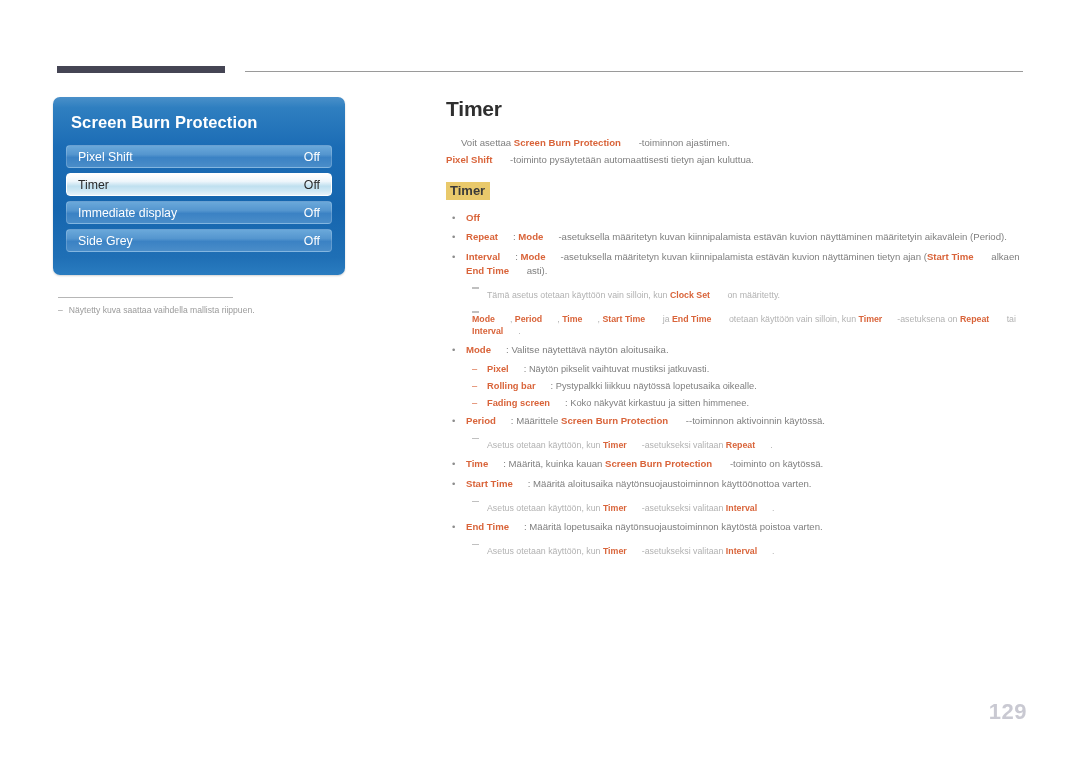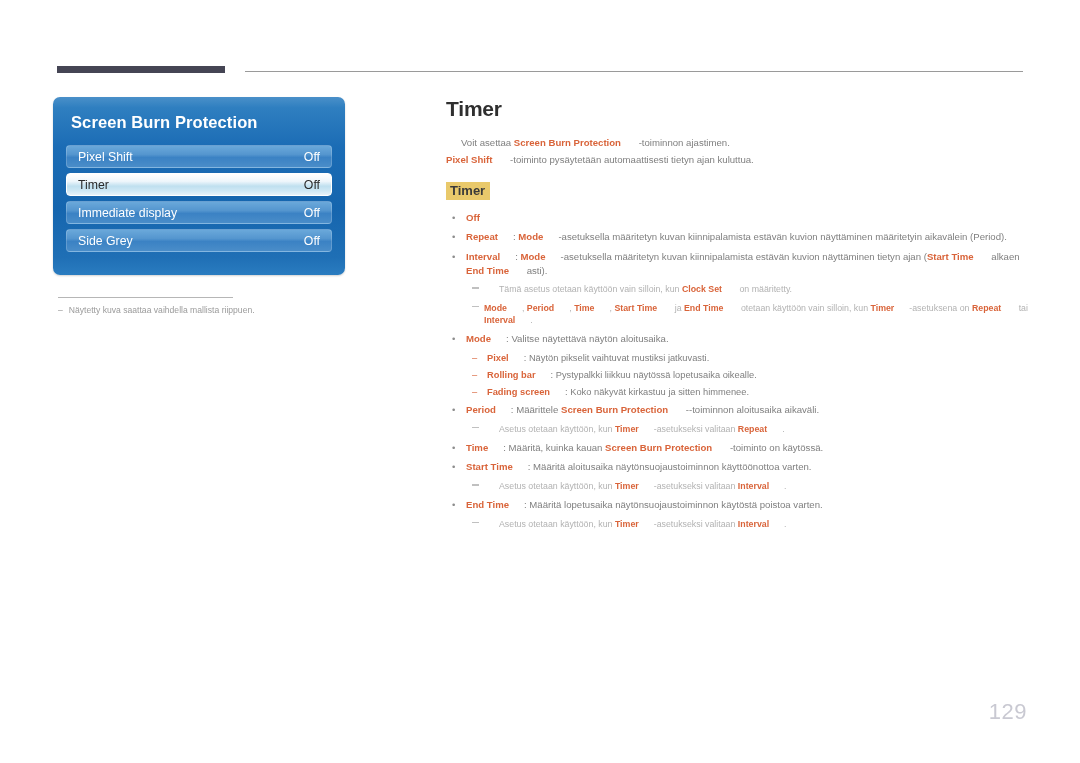--- a/index.html
+++ b/index.html
@@ -165,20 +165,21 @@
     color: #d9643a;
     font-size: 9.3px;
   }
 
   .note-item {
     display: flex;
     font-size: 8.8px;
     line-height: 1.4;
     margin: 0 0 6px 26px;
     color: #b2b2b2;
+    flex-direction: column;
   }
   .note-dash {
     flex: 0 0 auto;
     width: 12px;
     padding-top: 4px;
   }
   .note-dash span {
     display: block;
     width: 7px;
     height: 1.5px;
@@ -190,21 +191,21 @@
   .plain-dark { color: #7f7f7f; font-weight: normal; margin-left: 15px; }
   .note-item .plain-dark { color: #b2b2b2; }
 
   
   .page-number {
     position: absolute;
     right: 53px;
     bottom: 38px;
     font-size: 22px;
     color: #c9c9d2;
-    font-weight: normal;
+    font-weight: bold;
     letter-spacing: .5px;
   }
 </style>
 </head>
 <body>
 
 <div class="header-rules">
   <div class="header-bar-dark"></div>
   <div class="header-line-thin"></div>
 </div>
@@ -290,21 +291,21 @@
       <div class="subbullet-item">
         <span class="subbullet-marker">–</span>
         <span class="bullet-text"><span class="hl">Rolling bar</span><span class="plain-dark">: Pystypalkki liikkuu näytössä lopetusaika oikealle.</span></span>
       </div>
       <div class="subbullet-item">
         <span class="subbullet-marker">–</span>
         <span class="bullet-text"><span class="hl">Fading screen</span><span class="plain-dark">: Koko näkyvät kirkastuu ja sitten himmenee.</span></span>
       </div>
       <div class="bullet-item">
         <span class="bullet-marker">•</span>
-        <span class="bullet-text"><span class="hl">Period</span><span class="plain-dark">: Määrittele </span><span class="hl">Screen Burn Protection</span><span class="plain-dark"> --toiminnon aloitusaika aikaväli.</span></span>
+        <span class="bullet-text"><span class="hl">Period</span><span class="plain-dark">: Määrittele </span><span class="hl">Screen Burn Protection</span><span class="plain-dark"> --toiminnon aktivoinnin käytössä.</span></span>
       </div>
       <div class="note-item">
         <span class="note-dash">
           <span></span>
         </span>
         <span class="note-text"><span class="plain-dark">Asetus otetaan käyttöön, kun </span><span class="hl">Timer</span><span class="plain-dark">-asetukseksi valitaan </span><span class="hl">Repeat</span><span class="plain-dark">.</span></span>
       </div>
       <div class="bullet-item">
         <span class="bullet-marker">•</span>
         <span class="bullet-text"><span class="hl">Time</span><span class="plain-dark">: Määritä, kuinka kauan </span><span class="hl">Screen Burn Protection</span><span class="plain-dark"> -toiminto on käytössä.</span></span>

